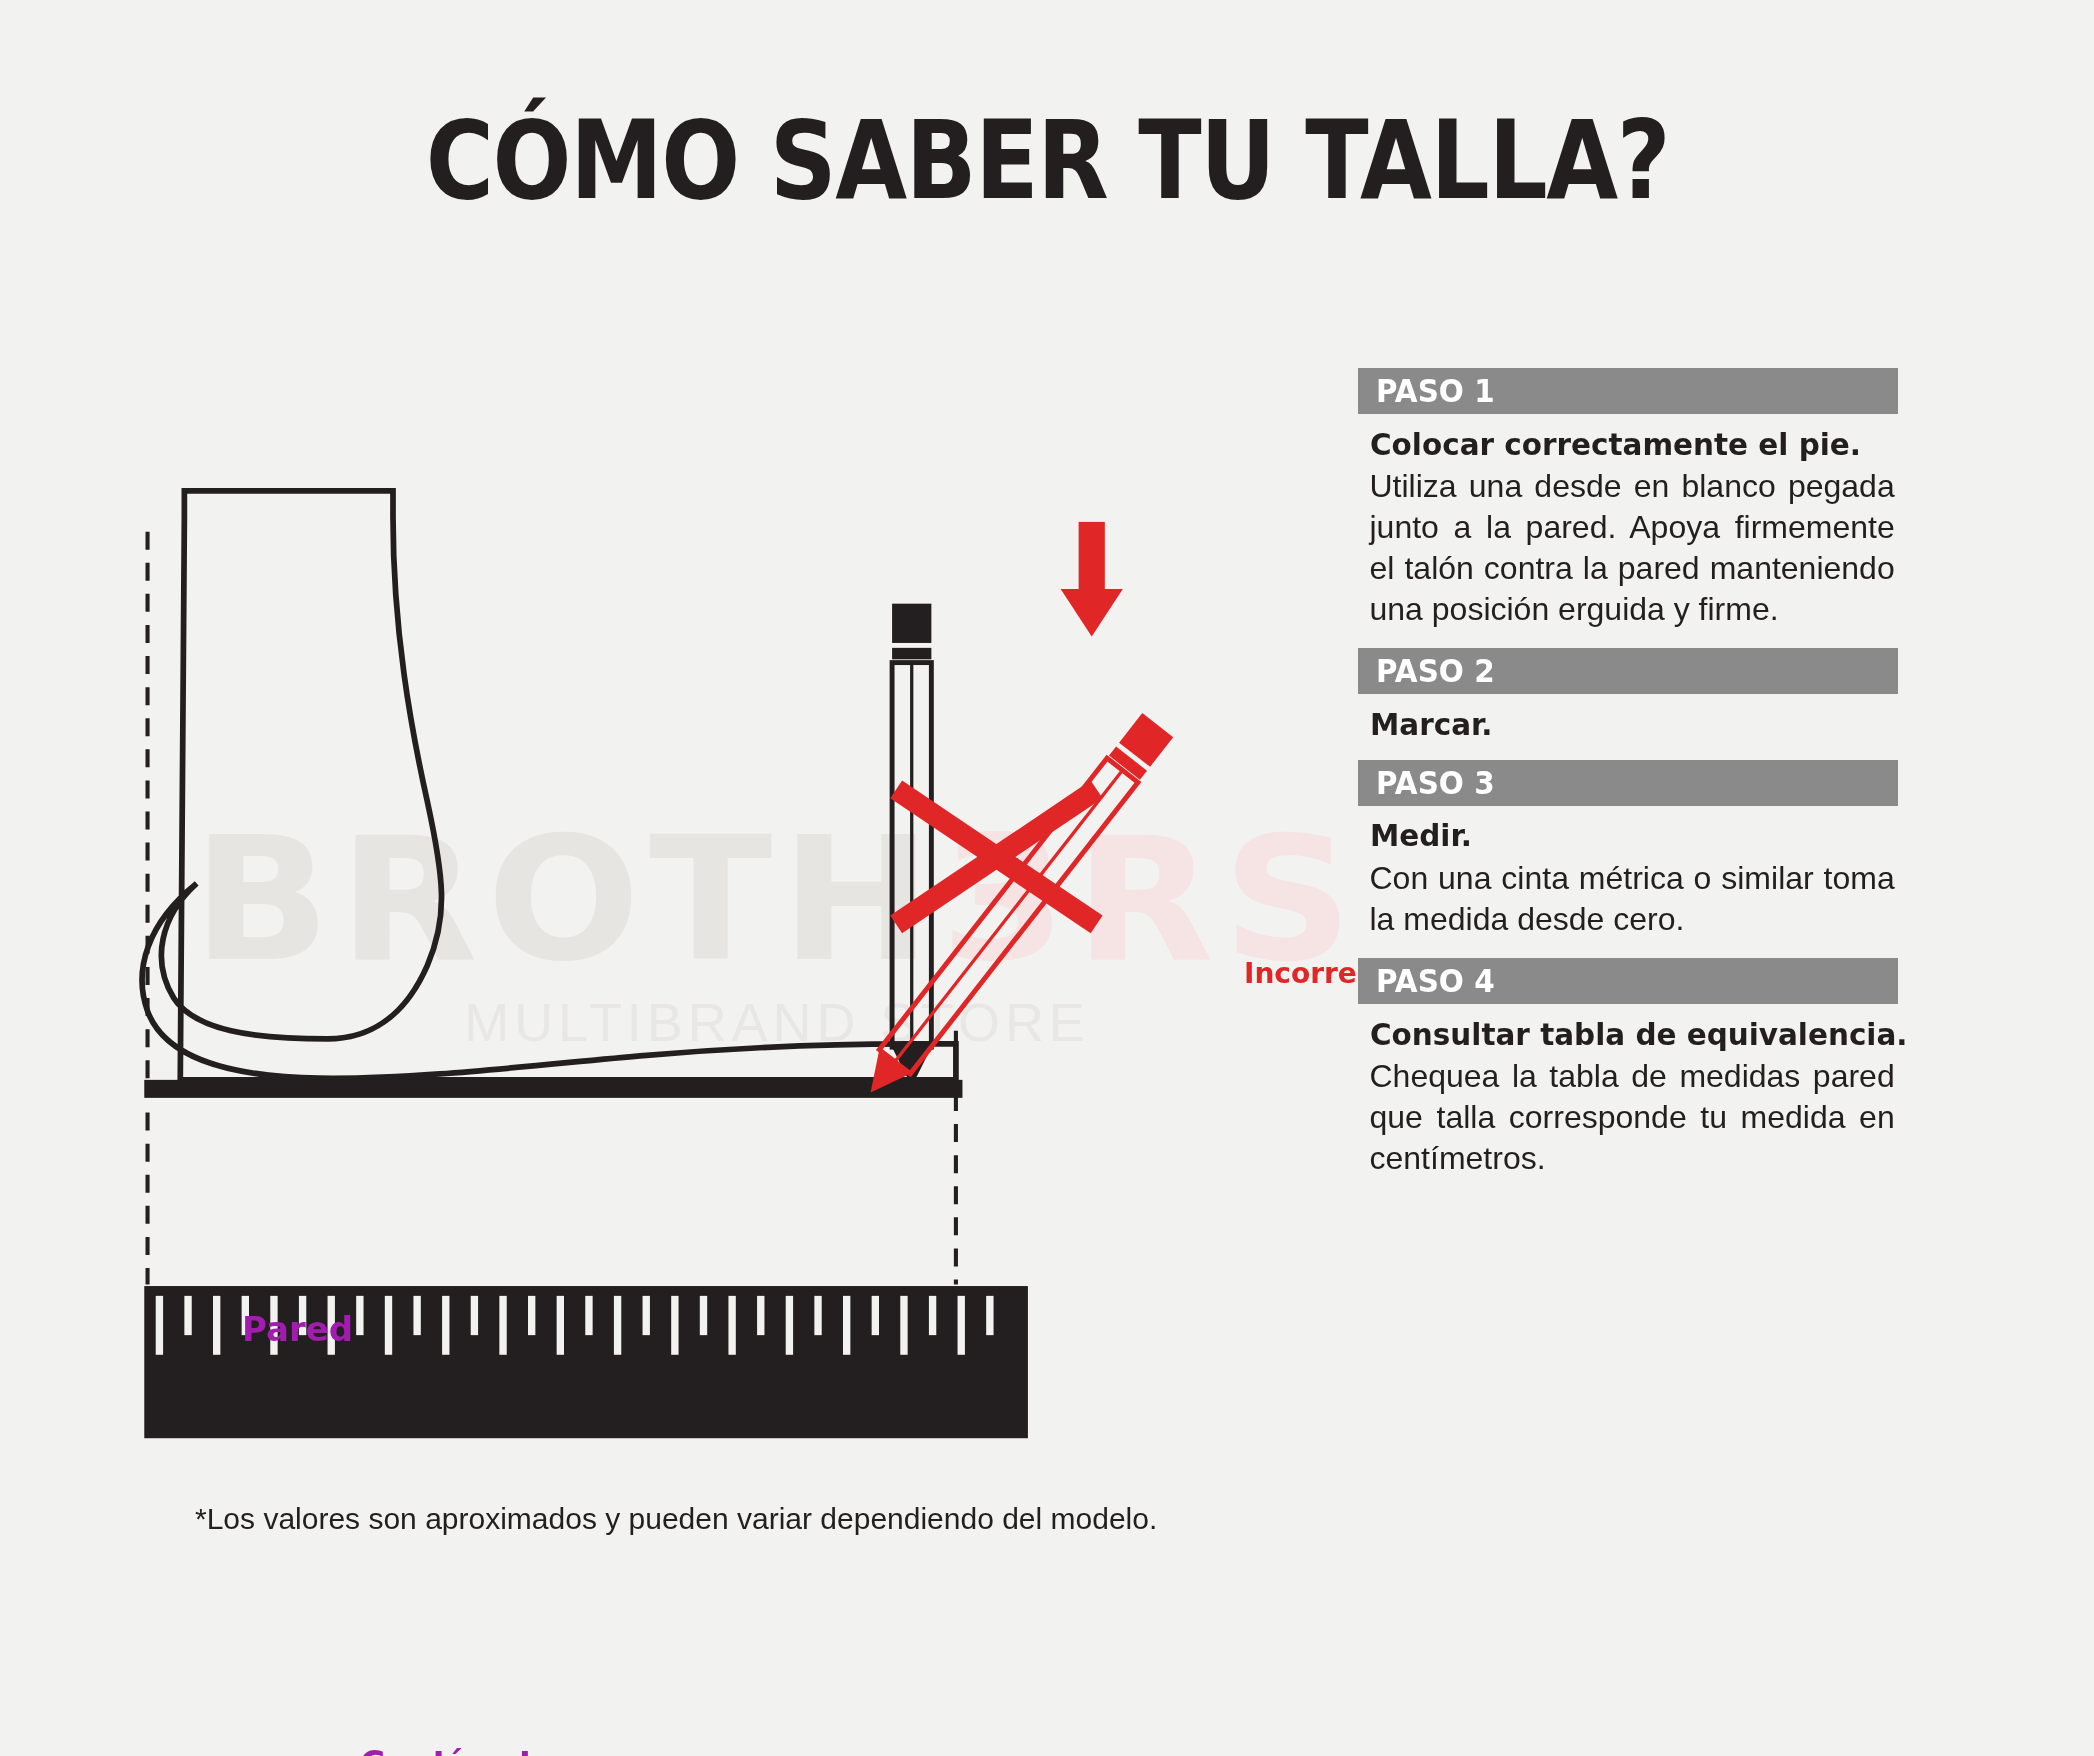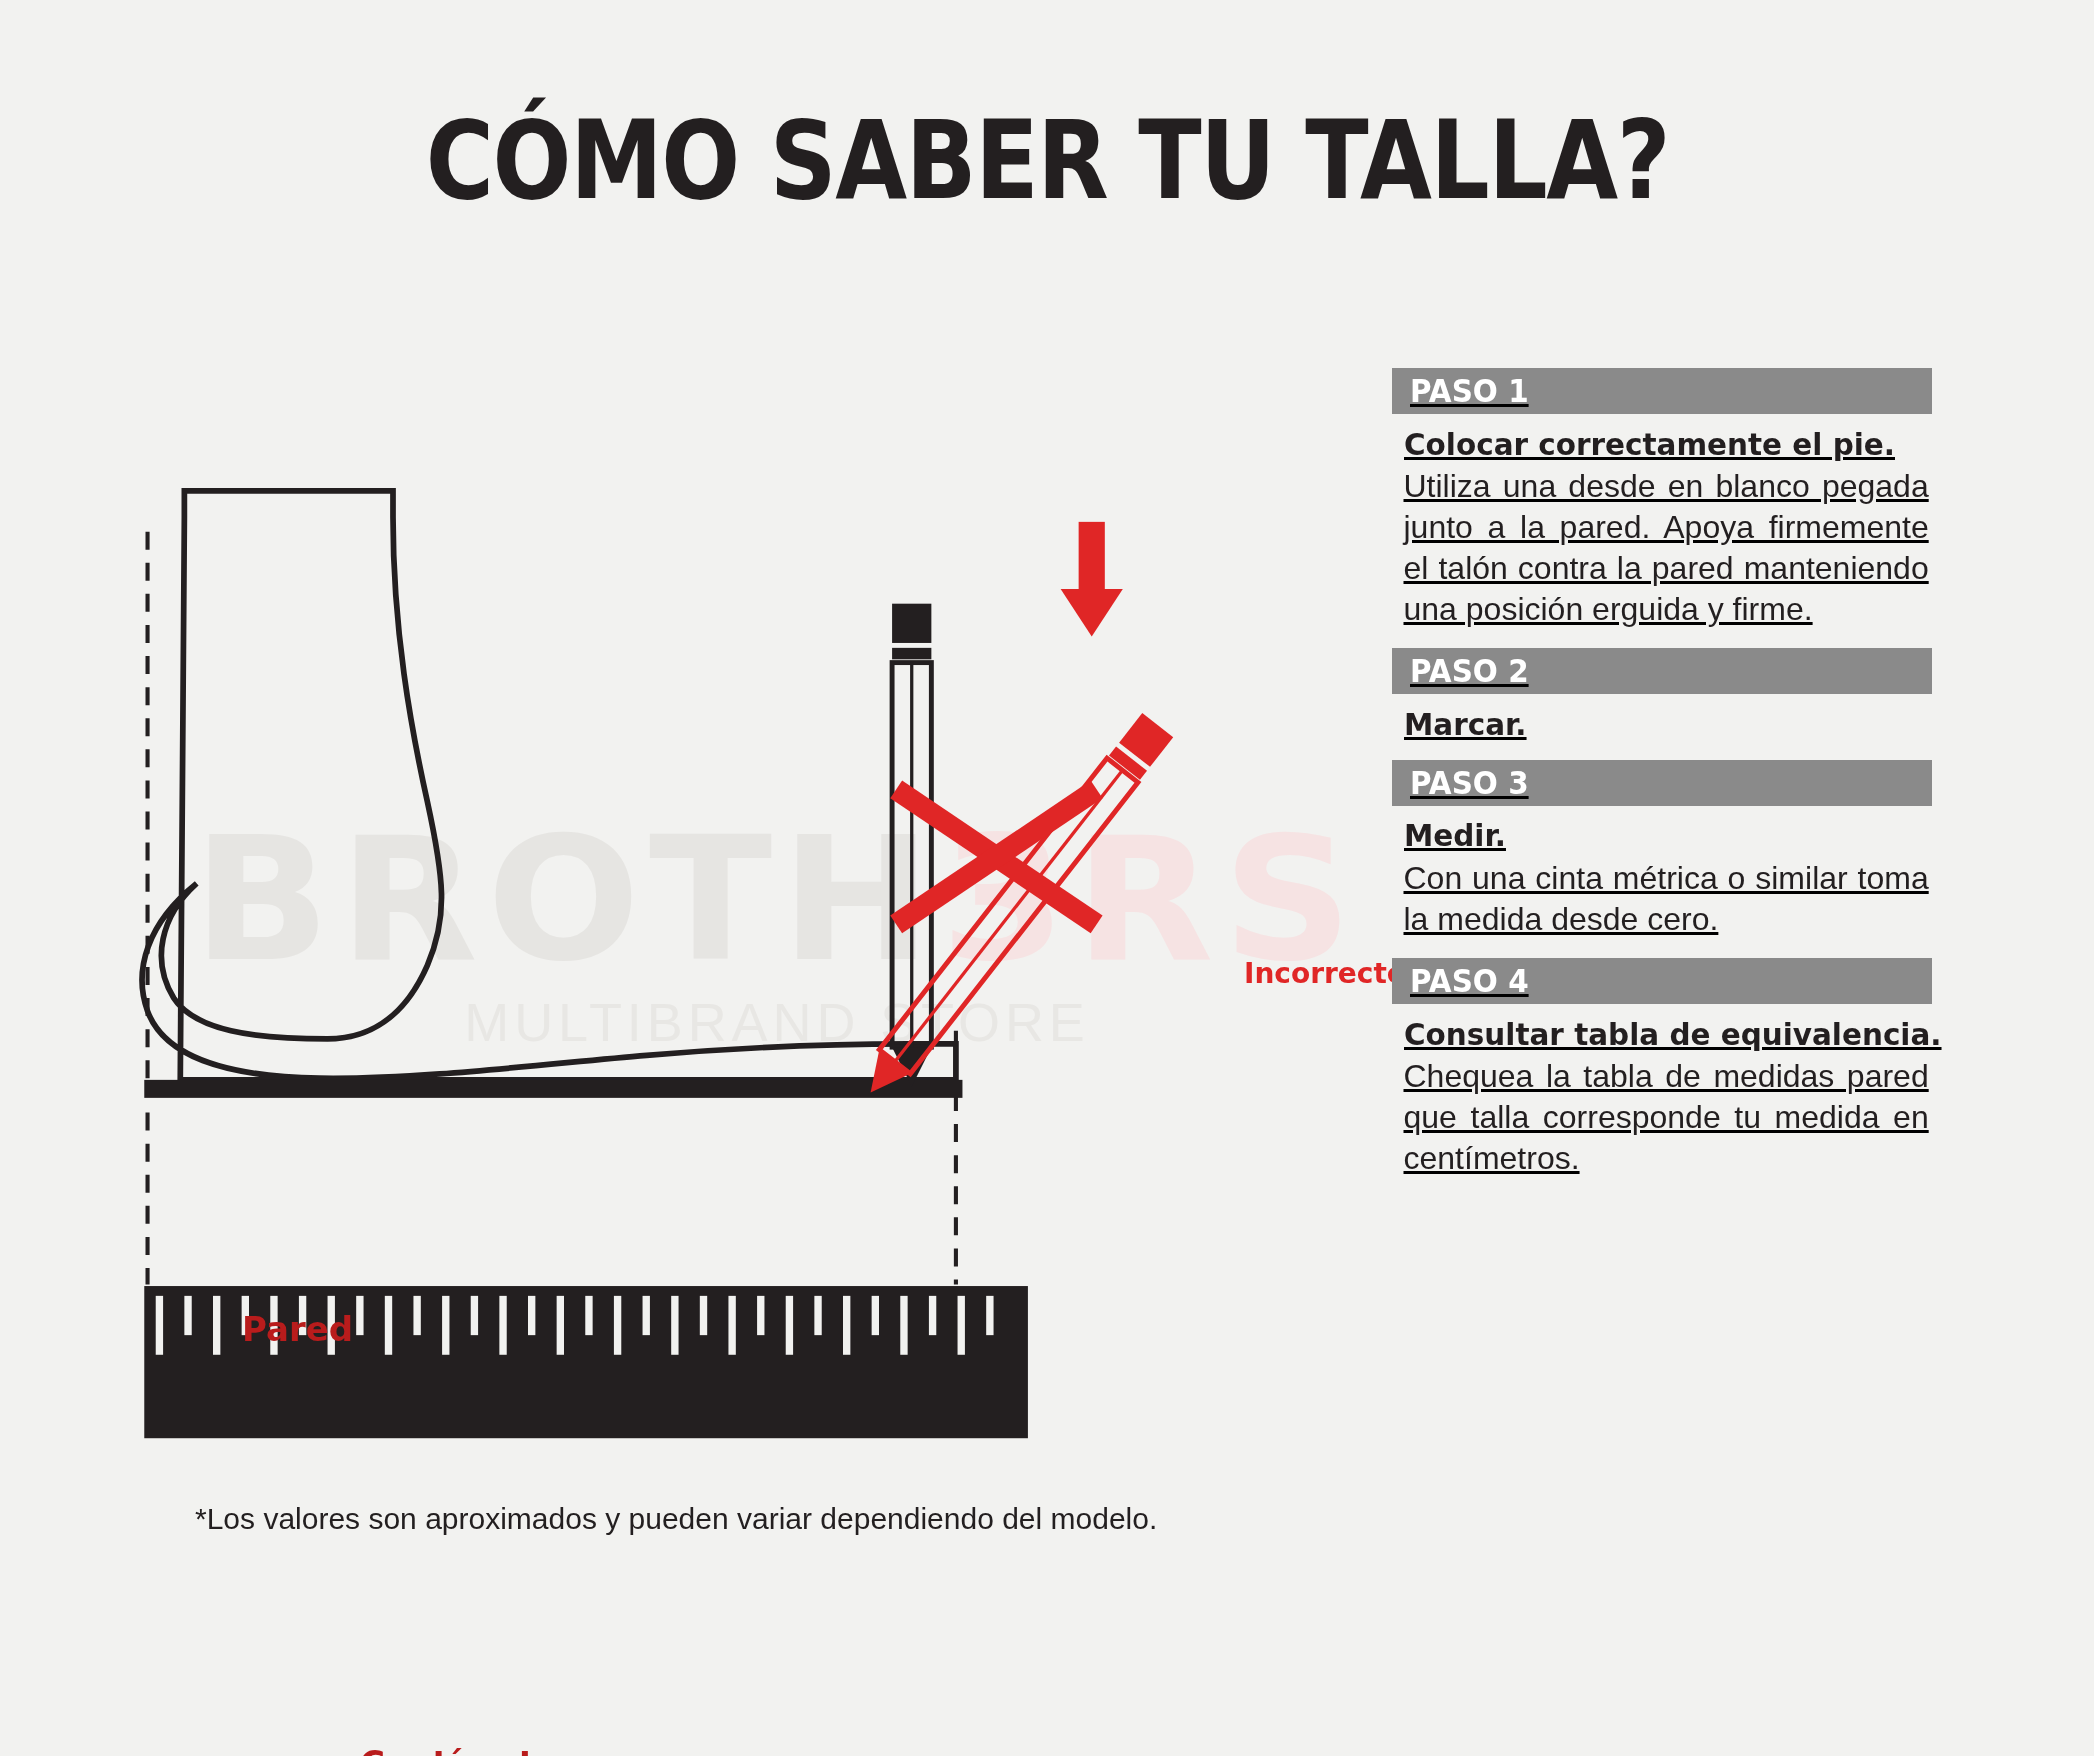--- a/index.html
+++ b/index.html
@@ -68,21 +68,21 @@
     top: 458px;
     width: 1170px;
     height: 1031px;
   }
   #illu-svg { position: absolute; left: 0; top: 0; }
 
   .lbl {
     position: absolute;
     font-family: "DejaVu Sans", sans-serif;
     font-weight: bold;
-    color: #b91c1c;
+    color: #a21caf;
     white-space: nowrap;
   }
   #label-pared {
     left: 119px;
     top: 851px;
     font-size: 34px;
   }
   #label-cm {
     left: 237px;
     top: 1285px;
@@ -100,24 +100,23 @@
     top: 1502px;
     font-family: "Liberation Sans", sans-serif;
     font-size: 30px;
     color: #231f20;
     white-space: nowrap;
   }
 
   
   #steps {
     position: absolute;
-    left: 1392px;
+    left: 1358px;
     top: 368px;
     width: 540px;
-    text-decoration: underline;
   }
   .step { margin-bottom: 18px; }
   .step-header {
     background: #8a8a8a;
     height: 46px;
     display: flex;
     align-items: center;
     padding-left: 18px;
   }
   .step-header span {

